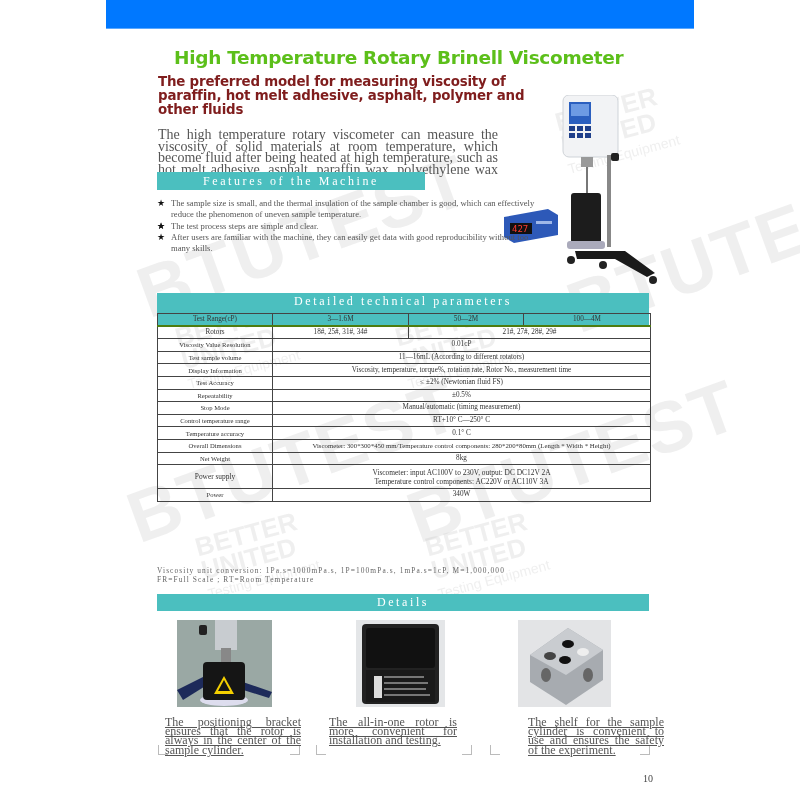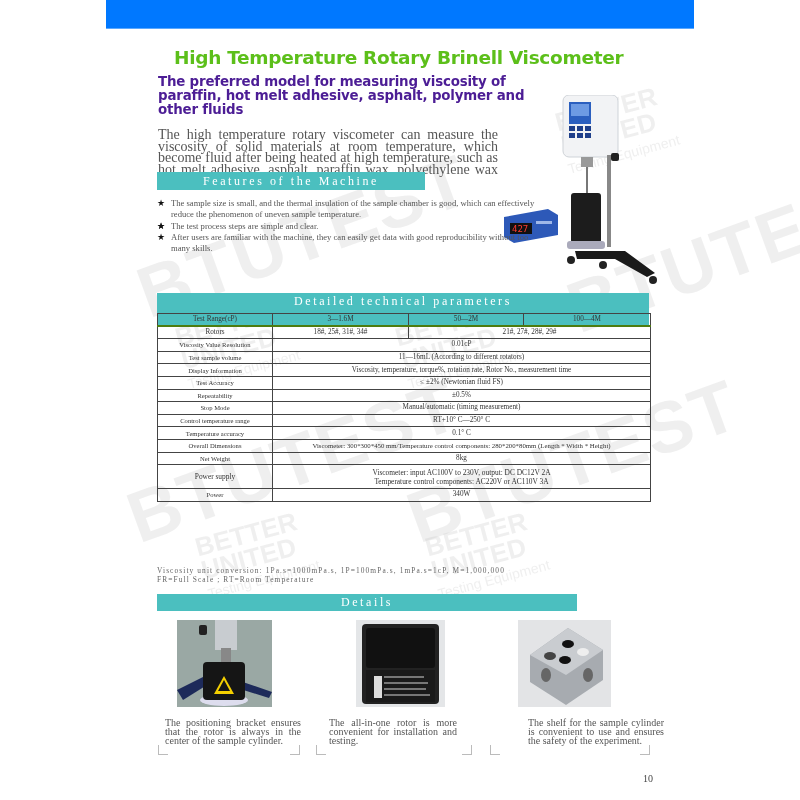--- a/index.html
+++ b/index.html
@@ -7,48 +7,48 @@
   body { position: relative; font-family: "Liberation Serif", serif; color: #333; }
 
   .topbar { position: absolute; left: 106px; top: 0; width: 588px; height: 29px; background: #0078ff; border-bottom: 1px solid #5aa8ff; }
 
   .watermark { position: absolute; font-family: "Liberation Sans", sans-serif; font-weight: bold; color: rgba(180,180,180,0.22); pointer-events: none; }
   .wm-bt { font-size: 72px; transform: rotate(-20deg); letter-spacing: 2px; }
   .wm-better { font-size: 26px; line-height: 24px; transform: rotate(-15deg); }
   .wm-better small { font-size: 14px; font-weight: normal; display: block; }
 
   .title { position: absolute; left: 158px; top: 47px; font-family: "DejaVu Sans", sans-serif; font-weight: bold; font-size: 18.5px; color: #5cbf1a; letter-spacing: -0.3px; white-space: nowrap; margin-left: 16px; }
-  .subtitle { position: absolute; left: 158px; top: 75px; width: 400px; font-family: "DejaVu Sans", sans-serif; font-weight: bold; font-size: 13.4px; line-height: 14px; color: #4c1d95; letter-spacing: -0.2px; }
+  .subtitle { position: absolute; left: 158px; top: 75px; width: 400px; font-family: "DejaVu Sans", sans-serif; font-weight: bold; font-size: 13.4px; line-height: 14px; color: #7f1d1d; letter-spacing: -0.2px; }
 
   .intro { position: absolute; left: 158px; top: 117px; width: 340px; font-size: 14px; line-height: 11.5px; color: #555; text-align: justify; margin-top: 12px; }
 
   .section-bar { position: absolute; background: #4bbfbf; color: #fff; font-family: "Liberation Serif", serif; font-size: 12px; letter-spacing: 2.6px; text-align: center; line-height: 18px; height: 18px; }
   .features-bar { left: 157px; top: 172px; width: 268px; }
   .params-bar { left: 157px; top: 293px; width: 492px; height: 33px; line-height: 17px; }
-  .details-bar { left: 157px; top: 594px; width: 420px; height: 17px; line-height: 17px; }
+  .details-bar { left: 157px; top: 594px; width: 492px; height: 17px; line-height: 17px; }
 
   .features { position: absolute; left: 157px; top: 198px; width: 385px; list-style: none; }
   .features li { position: relative; padding-left: 14px; font-size: 8.6px; line-height: 11.3px; color: #555; }
   .features li .star { position: absolute; left: 0; top: 0; font-size: 9px; color: #111; }
 
   .product-img { position: absolute; left: 555px; top: 95px; width: 110px; height: 190px; }
   .controller-img { position: absolute; left: 500px; top: 205px; width: 60px; height: 40px; }
 
   table.params { position: absolute; left: 157px; top: 313px; width: 493px; border-collapse: collapse; table-layout: fixed; font-size: 7.2px; color: #333; }
   table.params td { border: 1px solid #444; text-align: center; vertical-align: middle; padding: 0 2px; height: 12.6px; line-height: 9px; }
   table.params td.lbl { font-size: 6.6px; }
   table.params tr.big td { height: 37px; line-height: 12px; font-size: 7.2px; }
   table.params tr.thick-top td { border-top: 2px solid #4d7c0f; }
   table.params tr.header td { font-size: 7.6px; }
   table.params tr.power td { height: 24px; line-height: 9px; font-size: 7.4px; }
 
   .unit-note { position: absolute; left: 157px; top: 567px; width: 480px; font-size: 7.4px; line-height: 8.5px; color: #666; letter-spacing: 1.1px; }
 
   .detail-img { position: absolute; top: 620px; height: 87px; }
-  .detail-caption { position: absolute; top: 718px; width: 136px; font-size: 10px; line-height: 9.2px; color: #555; text-align: justify; }
+  .detail-caption { position: absolute; top: 718px; width: 136px; font-size: 12px; line-height: 9.2px; color: #555; text-align: justify; text-decoration: underline; }
   .corner-tl, .corner-br { position: absolute; width: 10px; height: 10px; }
   .corner-tl { border-left: 1px solid #bbb; border-bottom: 1px solid #bbb; }
   .corner-br { border-right: 1px solid #bbb; border-bottom: 1px solid #bbb; }
 
   .page-num { position: absolute; left: 643px; top: 773px; font-size: 10px; color: #444; }
 </style>
 </head>
 <body>
 
 <div class="topbar"></div>

